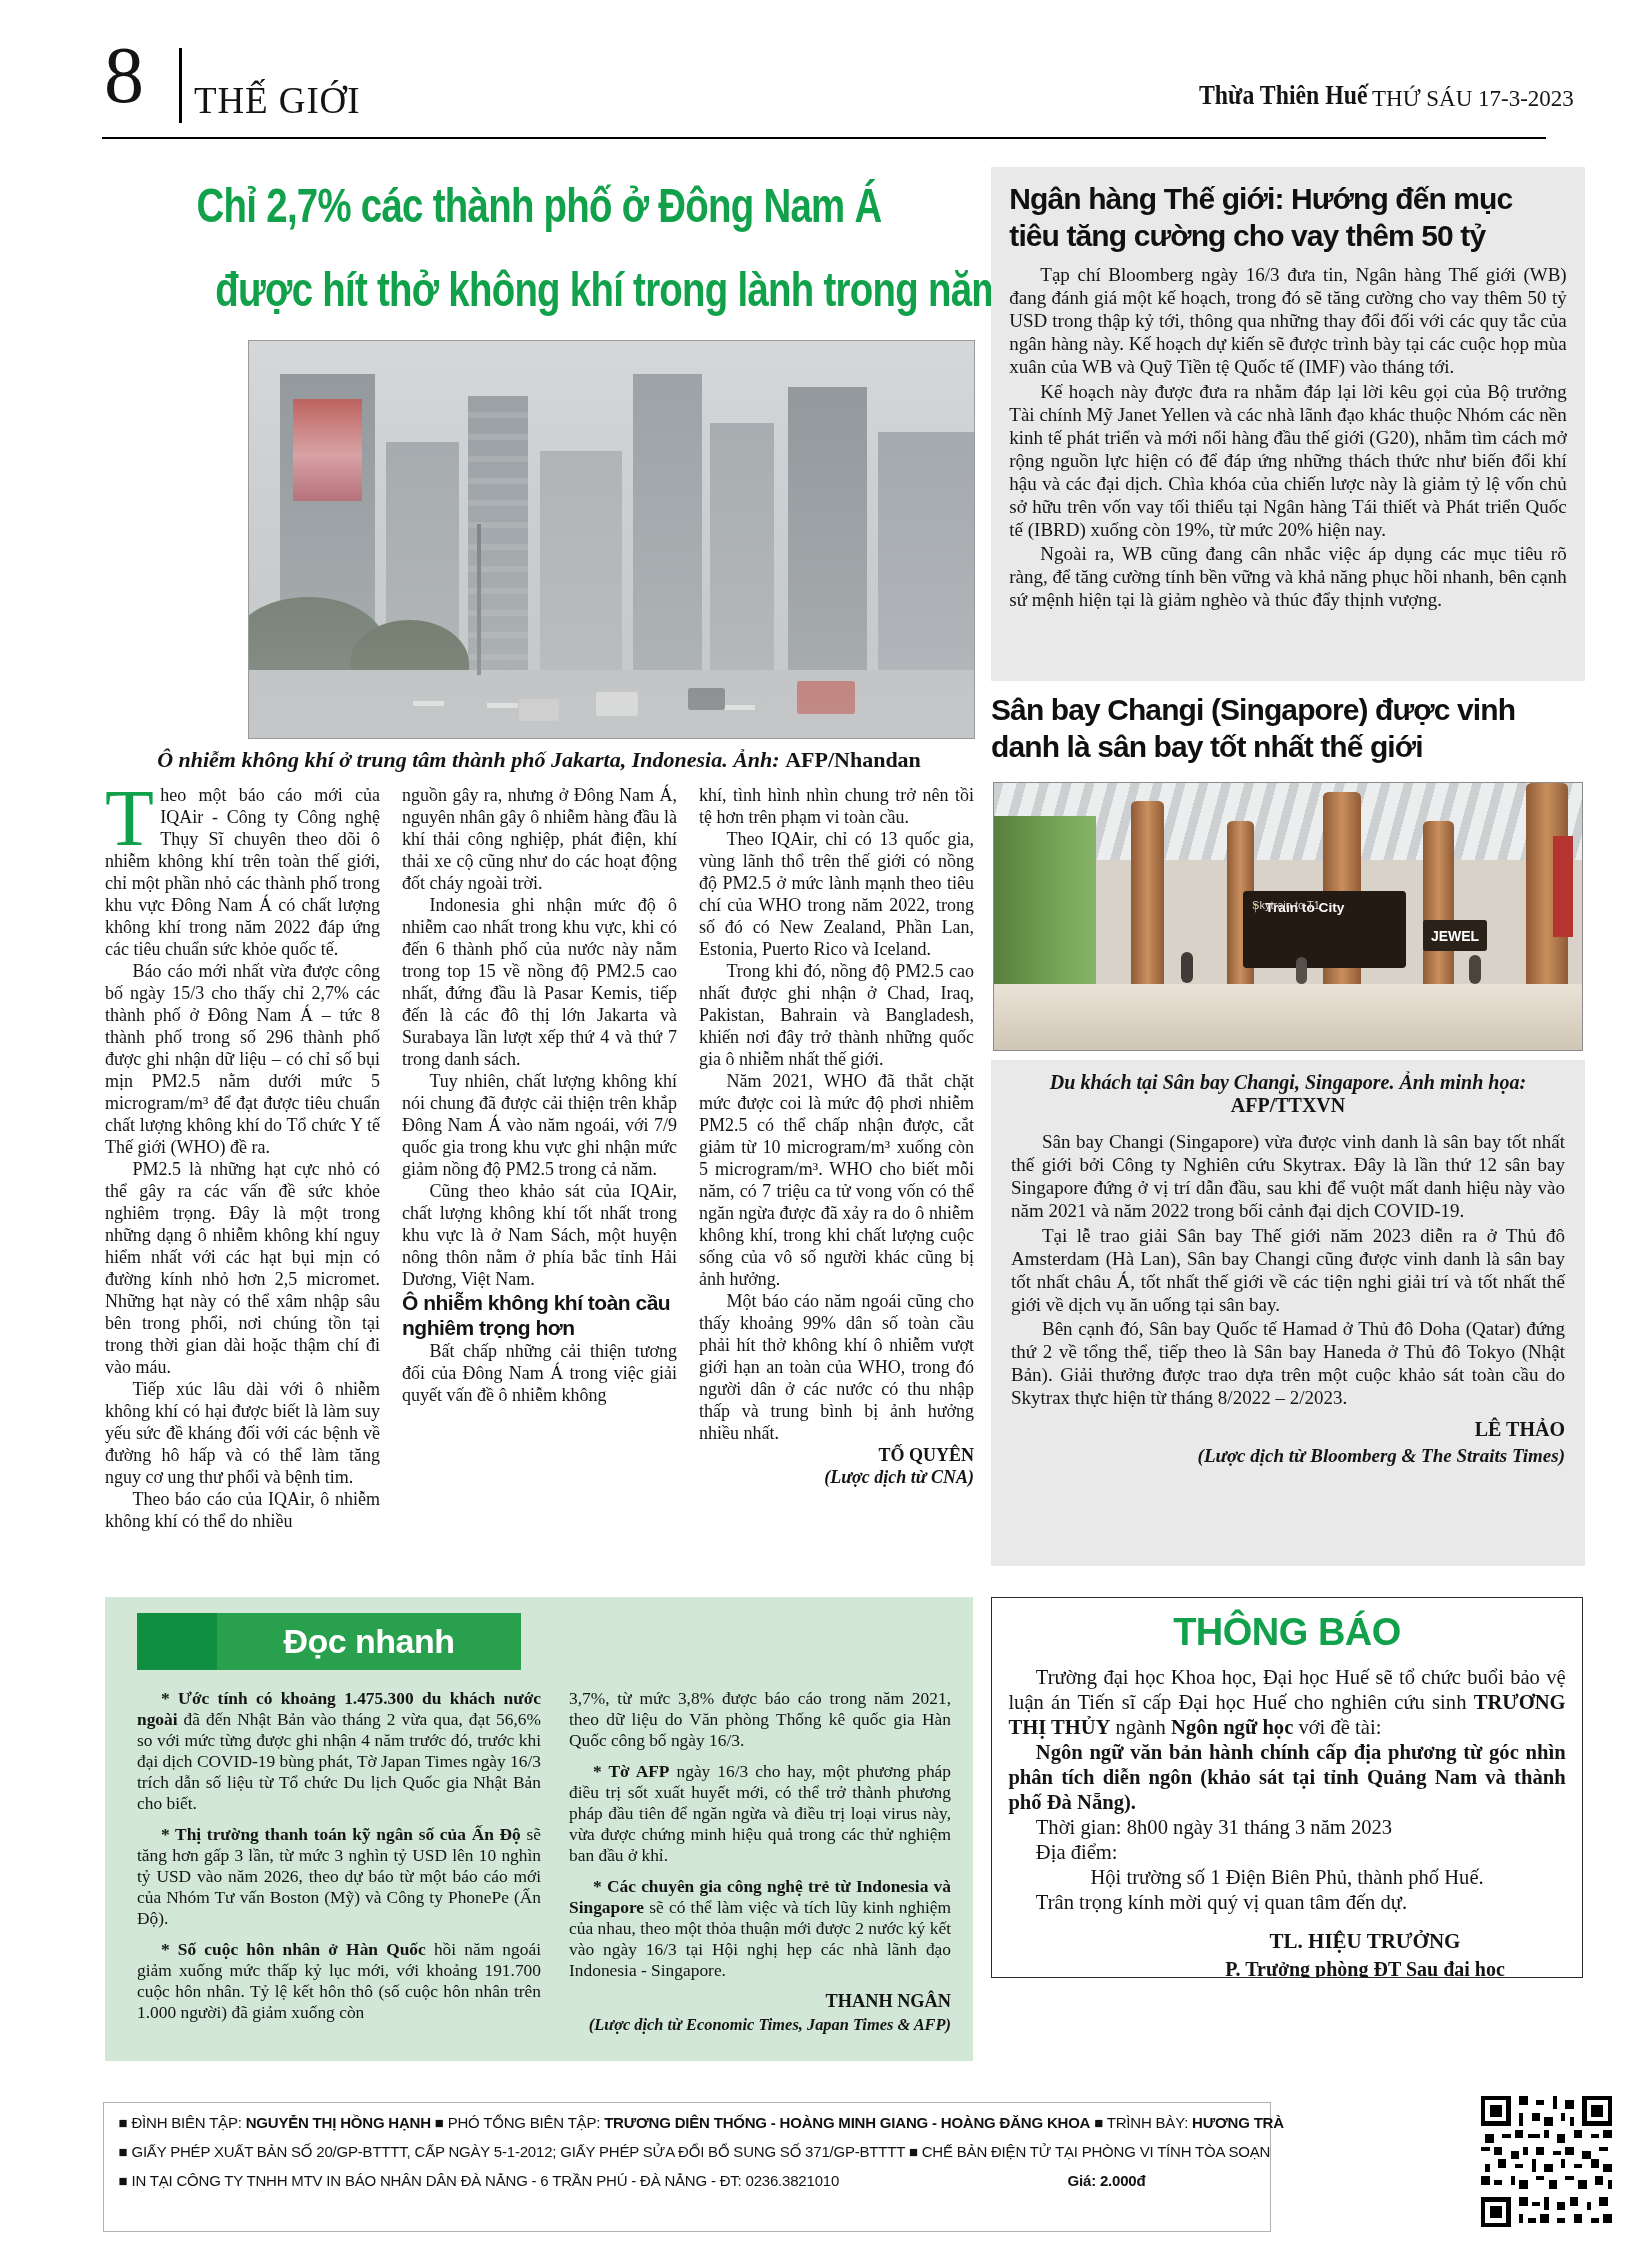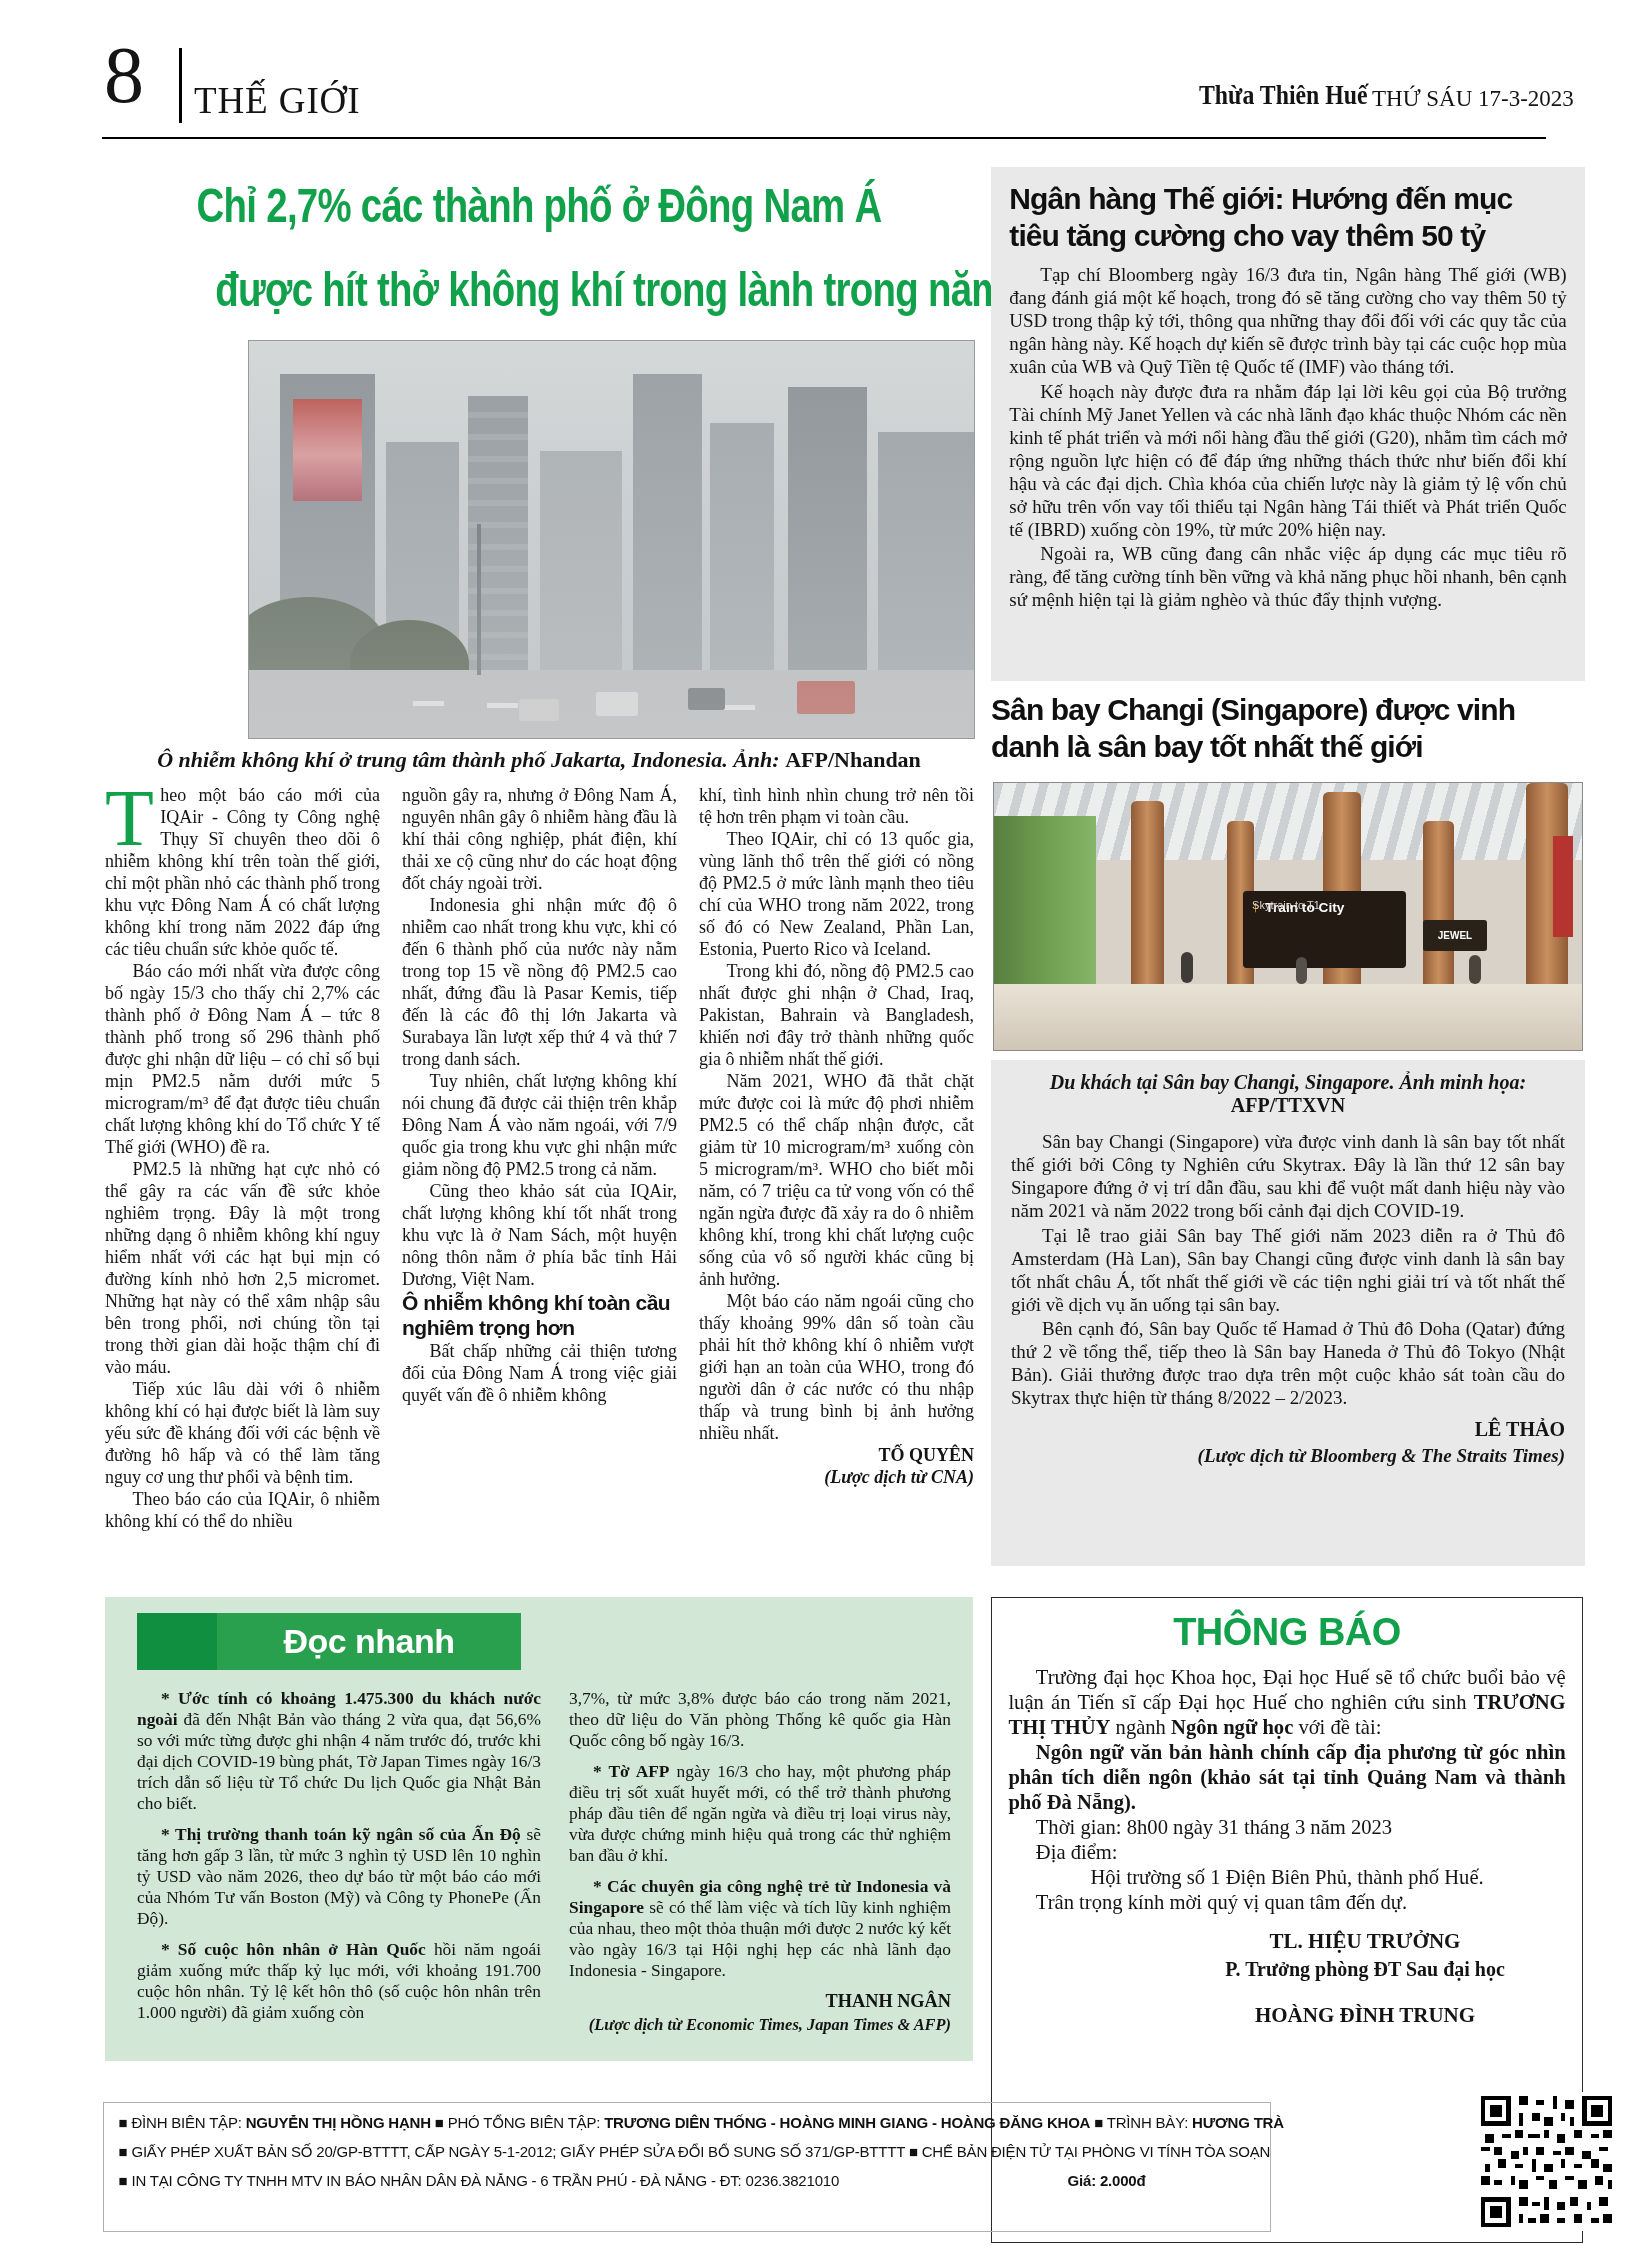--- a/index.html
+++ b/index.html
@@ -83,21 +83,21 @@
   .ch-c2{left:233px;top:38px;width:27.4px;height:208px;}
   .ch-c3{left:329px;top:9.1px;width:38px;height:238px;}
   .ch-c4{left:429px;top:38px;width:31px;height:208px;}
   .ch-c5{left:532px;top:0;width:42px;height:247px;}
   .ch-sign{left:249px;top:108px;width:163px;height:77px;background:#221a13;border-radius:3.7px;
            padding:7.3px 9.1px;box-sizing:border-box;font-family:"Liberation Sans",sans-serif;text-align:right;}
   .ch-sign .row1{color:#fff;font-weight:700;font-size:13.7px;}
   .ch-sign .arrow{color:#f5c518;font-size:15.5px;font-weight:700;margin-right:5.5px;}
   .ch-sign .row2{color:#d9d4cc;font-size:11px;margin-top:1px;}
   .ch-jewel{left:429px;top:137px;width:64px;height:31px;background:#2a2119;color:#fff;
-            font-family:"Liberation Sans",sans-serif;font-size:10px;font-weight:700;
+            font-family:"Liberation Sans",sans-serif;font-size:14px;font-weight:700;
             display:flex;align-items:center;justify-content:center;border-radius:2.7px;}
   .ch-red{left:559px;top:53px;width:20px;height:101px;background:#b63430;}
   .ch-floor{left:0;top:201px;width:588px;height:66px;background:linear-gradient(#e9e2d6,#d0c6b6);}
   .ch-person{border-radius:6.4px;}
   .ch-p1{left:187px;top:169px;width:12px;height:31px;background:#3f3c38;}
   .ch-p2{left:302px;top:174px;width:11px;height:27.4px;background:#55504a;}
   .ch-p3{left:475px;top:172px;width:12px;height:29px;background:#4a443d;}
 
   .changi-body{position:absolute;left:991px;top:1060px;width:594px;height:506px;background:#e9e9e9;
                padding:11px 20px;box-sizing:border-box;overflow:hidden;}
@@ -115,21 +115,21 @@
                     letter-spacing:-0.5px;}
   .dn-col{position:absolute;top:91px;font-size:17.4px;line-height:21px;text-align:justify;}
   .dn-col-l{left:32px;width:404px;}
   .dn-col-r{left:464px;width:382px;}
   .dn-col p{margin:0 0 10px 0;text-indent:24px;}
   .dn-col p.noindent{text-indent:0;}
   .dn-by{text-align:right;font-weight:700;font-size:18.3px;margin:1.8px 0 1.8px 0 !important;text-indent:0 !important;}
   .dn-src{text-align:right;font-weight:700;font-style:italic;font-size:16.4px;margin:0 !important;text-indent:0 !important;}
 
   
-  .tb-box{position:absolute;left:991px;top:1597px;width:592px;height:646px;background:#fff;
+  .tb-box{position:absolute;left:991px;top:1597px;width:592px;height:381px;background:#fff;
           border:1.8px solid #2b2b2b;padding:11px 16.4px;box-sizing:border-box;overflow:hidden;}
   .tb-title{color:#12a14b;font-family:"Liberation Sans",sans-serif;font-weight:700;font-size:38px;
             text-align:center;margin:1.8px 0 11px 0;letter-spacing:-0.5px;}
   .tb-box p{margin:0;font-size:20.6px;line-height:25px;text-align:justify;}
   .tb-intro{text-indent:27.4px;}
   .tb-topic{font-weight:700;text-indent:27.4px;}
   .tb-line{text-indent:27.4px;}
   .tb-place{text-indent:82px;}
   .tb-sig{margin-top:14.6px;margin-left:32%;width:64%;text-align:center;}
   .tb-sig .s1{font-weight:700;font-size:21px;}

